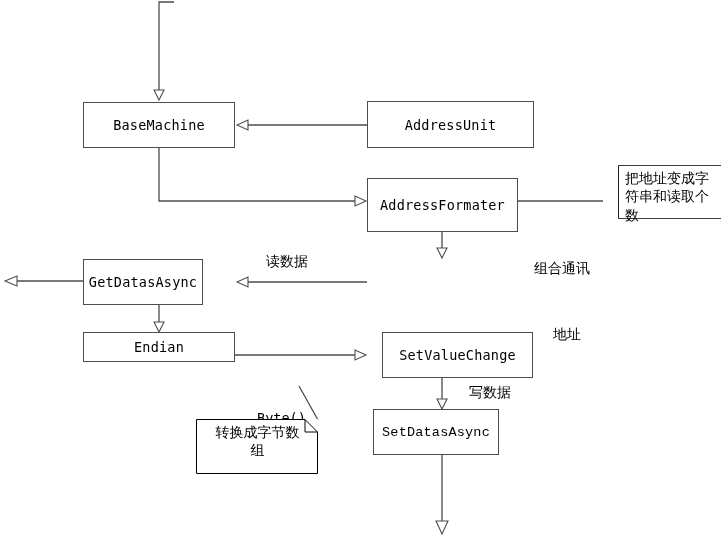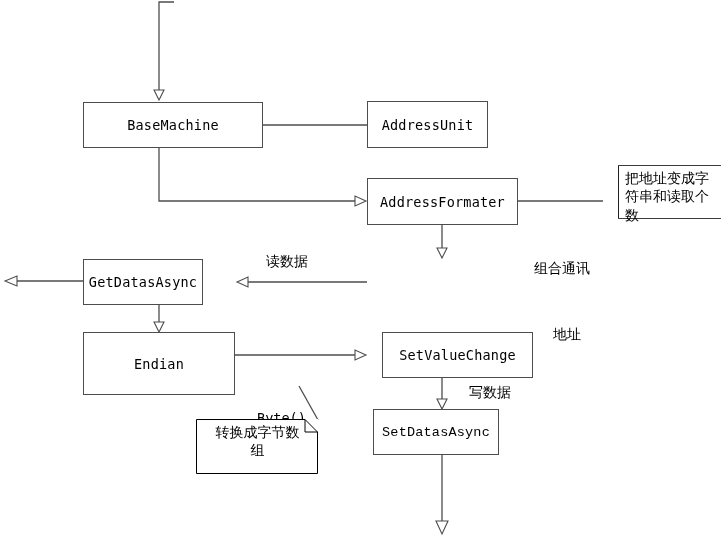--- a/index.html
+++ b/index.html
@@ -143,38 +143,38 @@
       </g>
 
       <g>
         <path d="M442,455 L442,521"></path>
         <path d="M436,521 L448,521 L442,534 Z" fill="#ffffff" stroke-width="1.1"></path>
       </g>
 
     </g>
   </svg>
 
-  <div class="node" style="left:83px; top:102px; width:180px; height:46px;">
+  <div class="node" style="left:83px; top:102px; width:152px; height:46px;">
     <span>BaseMachine</span>
   </div>
 
-  <div class="node" style="left:367px; top:101px; width:121px; height:47px;">
+  <div class="node" style="left:367px; top:101px; width:167px; height:47px;">
     <span>AddressUnit</span>
   </div>
 
-  <div class="node" style="left:367px; top:178px; width:151px; height:47px;">
+  <div class="node" style="left:367px; top:178px; width:151px; height:54px;">
     <span>AddressFormater</span>
   </div>
 
   <div class="node" style="left:83px; top:259px; width:120px; height:46px;">
     <span>GetDatasAsync</span>
   </div>
 
 
-  <div class="node" style="left:83px; top:332px; width:152px; height:63px;">
+  <div class="node" style="left:83px; top:332px; width:152px; height:30px;">
     <span>Endian</span>
   </div>
 
   <div class="node" style="left:382px; top:332px; width:151px; height:46px;">
     <span>SetValueChange</span>
   </div>
 
   <div class="node" style="left:373px; top:409px; width:126px; height:46px;font-family:Liberation Mono, monospace;">
     <span>SetDatasAsync</span>
   </div>

